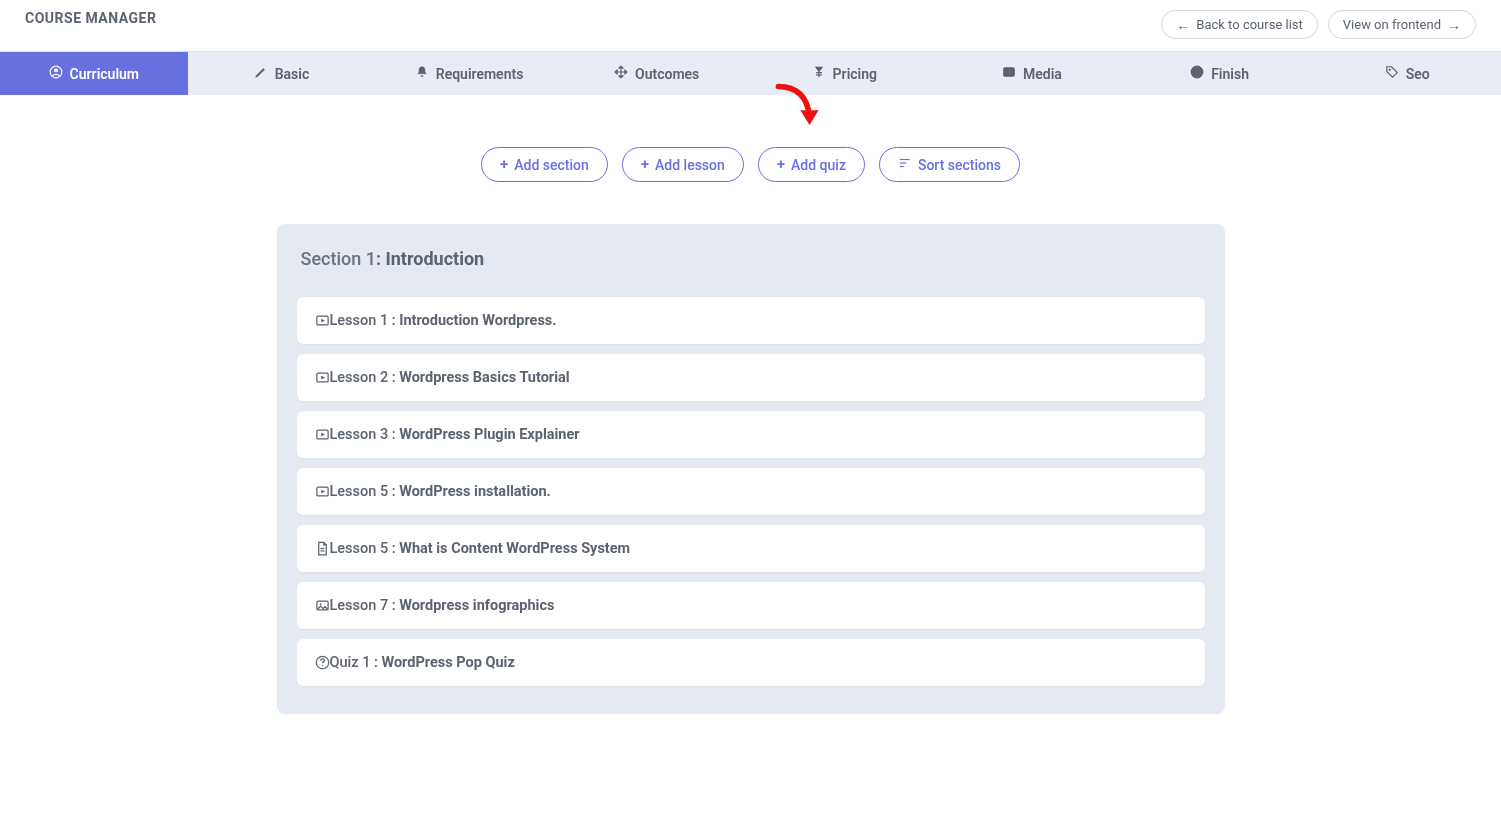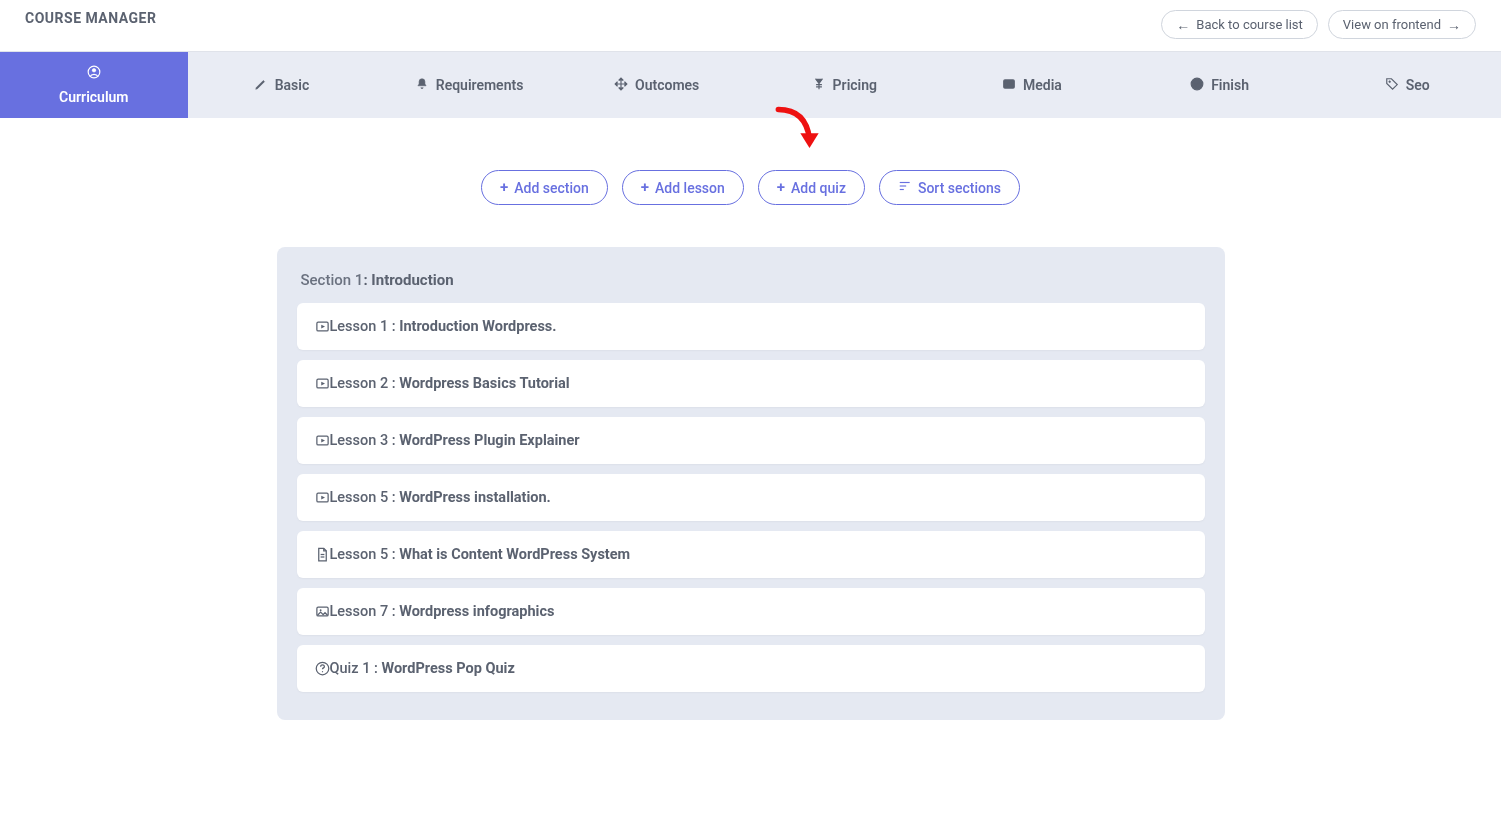--- a/index.html
+++ b/index.html
@@ -46,21 +46,20 @@
       color: #5b6270;
       cursor: pointer;
       display: flex;
       align-items: center;
       justify-content: center;
       gap: 7px;
     }
     .tab.active {
       background: #6870e0;
       color: #fff;
-      flex-direction: column;
     }
     .tab svg { width: 14px; height: 14px; flex-shrink: 0; }
     .tab.active svg { fill: #fff; stroke: #fff; }
     .tab:not(.active) svg { fill: #5b6270; stroke: #5b6270; }
 
     .actions-row {
       display: flex;
       justify-content: center;
       gap: 14px;
       padding: 52px 0 42px 0;
@@ -92,23 +91,23 @@
     .arrow-annotation svg { width: 55px; height: 55px; }
 
     .section-card {
       max-width: 948px;
       margin: 0 auto 30px;
       background: #e5e9f2;
       border-radius: 8px;
       padding: 24px 20px 28px 20px;
     }
     .section-title-row {
-      font-size: 15px;
+      font-size: 18px;
       color: #6b7280;
-      margin-bottom: 14px;
+      margin-bottom: 28px;
       padding-left: 4px;
     }
     .section-title-row .label { font-weight: 500; }
     .section-title-row .name { font-weight: 700; color: #5b6270; }
 
     .item-row {
       background: #fff;
       border-radius: 6px;
       padding: 15px 18px;
       margin-bottom: 10px;

